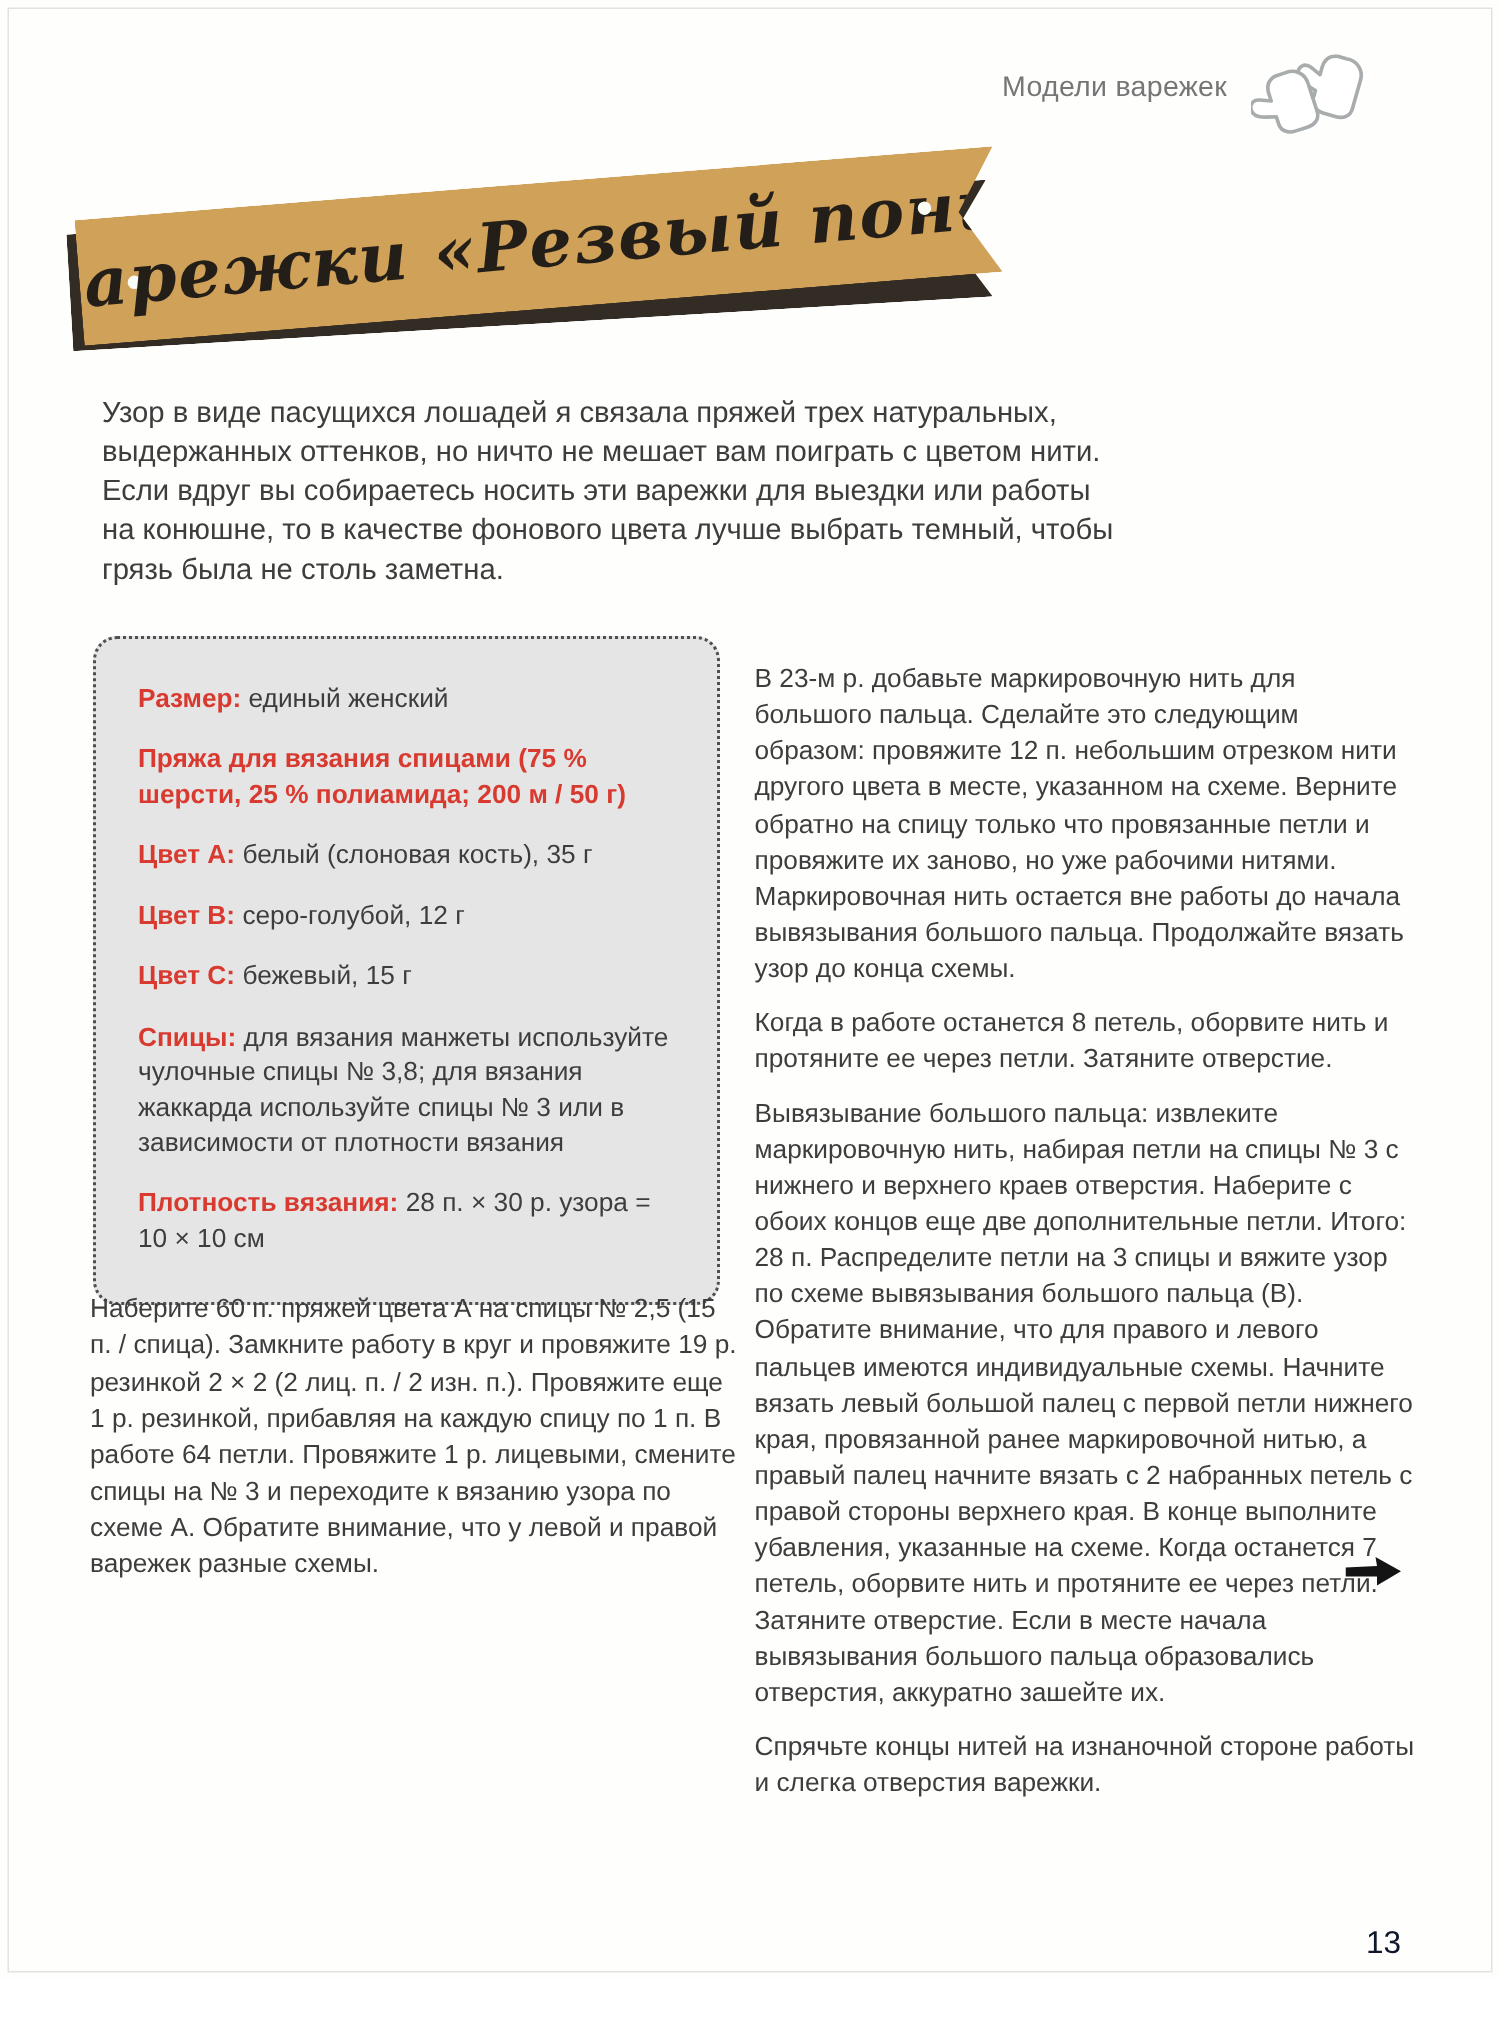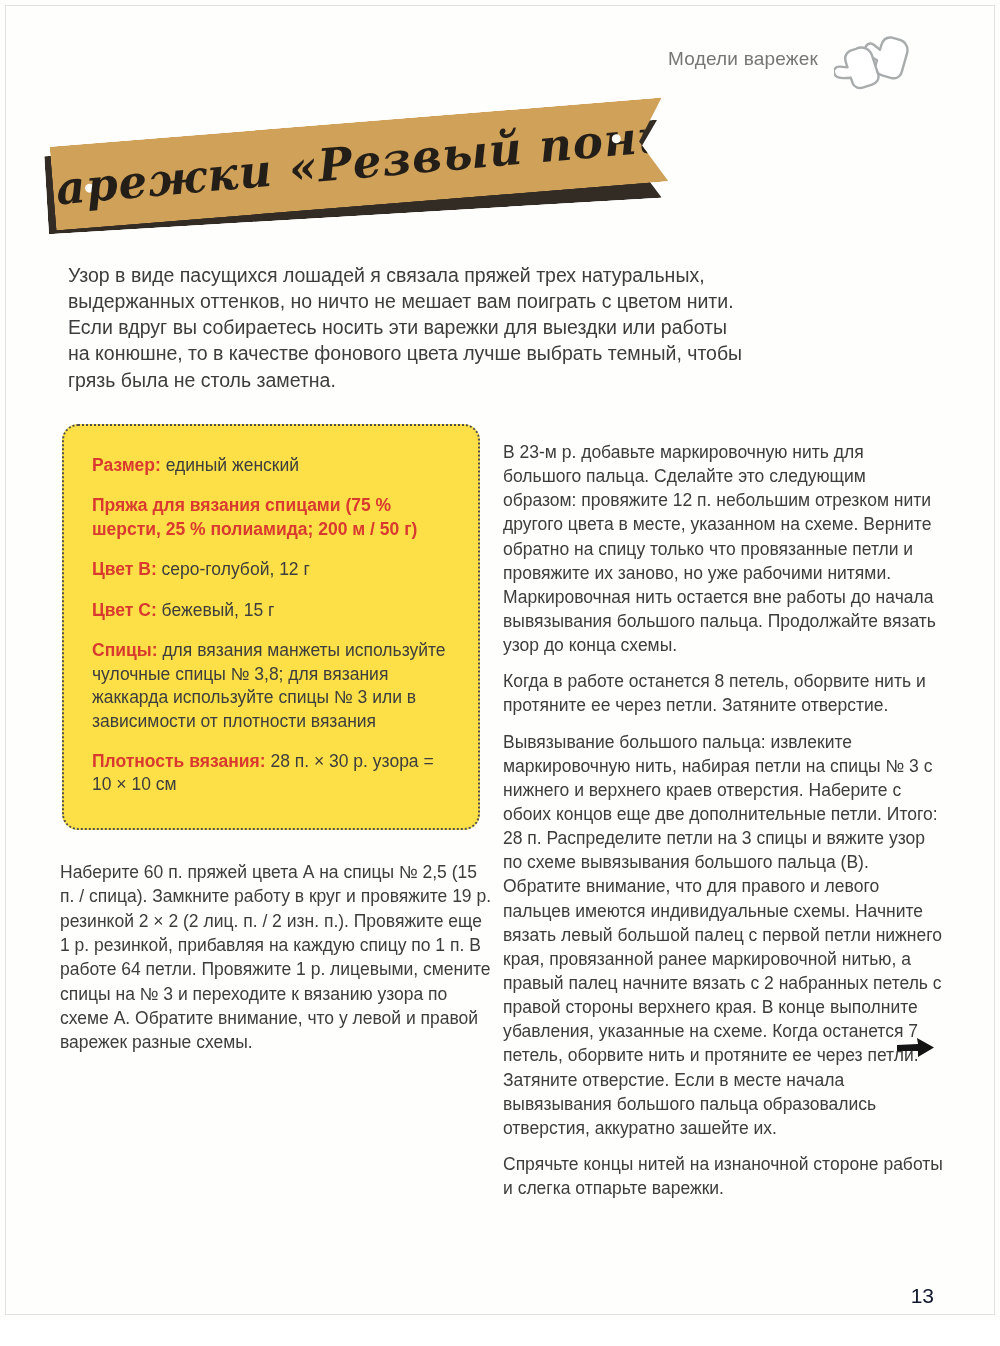--- a/index.html
+++ b/index.html
@@ -48,21 +48,21 @@
   .intro {
     position:absolute; left:68px; top:262px; width:678px;
     font-size:19.5px; line-height:1.34; margin:0;
   }
 
   
   .spec-box {
     position:absolute; left:62px; top:424px; width:358px;
     padding:28px 28px 14px 28px;
     border:2px dotted #4f4f4f; border-radius:16px;
-    background:#fde047;
+    background:#e5e5e5;
   }
   .spec-item { margin:0 0 17px 0; font-size:17.5px; line-height:1.34; }
   .spec-label { color:#d93a30; font-weight:bold; }
 
   
   .col-left {
     position:absolute; left:60px; top:860px; width:434px;
     font-size:17.5px; line-height:1.39;
   }
   .col-left p { margin:0; }
@@ -112,20 +112,24 @@
   <div class="spec-box">
     <div class="spec-item">
       <span class="spec-label">Размер:</span>
       <span class="spec-text">единый женский</span>
     </div>
     <div class="spec-item">
       <span class="spec-label">Пряжа для вязания спицами (75 % шерсти, 25 % полиамида; 200 м / 50 г)</span>
       <span class="spec-text"></span>
     </div>
     <div class="spec-item">
+      <span class="spec-label">Цвет А:</span>
+      <span class="spec-text">белый (слоновая кость), 35 г</span>
+    </div>
+    <div class="spec-item">
       <span class="spec-label">Цвет В:</span>
       <span class="spec-text">серо-голубой, 12 г</span>
     </div>
     <div class="spec-item">
       <span class="spec-label">Цвет С:</span>
       <span class="spec-text">бежевый, 15 г</span>
     </div>
     <div class="spec-item">
       <span class="spec-label">Спицы:</span>
       <span class="spec-text">для вязания манжеты используйте чулочные спицы № 3,8; для вязания жаккарда используйте спицы № 3 или в зависимости от плотности вязания</span>
@@ -137,21 +141,21 @@
   </div>
 
   <div class="col-left">
     <p>Наберите 60 п. пряжей цвета А на спицы № 2,5 (15 п. / спица). Замкните работу в круг и провяжите 19 р. резинкой 2 × 2 (2 лиц. п. / 2 изн. п.). Провяжите еще 1 р. резинкой, прибавляя на каждую спицу по 1 п. В работе 64 петли. Провяжите 1 р. лицевыми, смените спицы на № 3 и переходите к вязанию узора по схеме А. Обратите внимание, что у левой и правой варежек разные схемы.</p>
   </div>
 
   <div class="col-right">
     <p>В 23-м р. добавьте маркировочную нить для большого пальца. Сделайте это следующим образом: провяжите 12 п. небольшим отрезком нити другого цвета в месте, указанном на схеме. Верните обратно на спицу только что провязанные петли и провяжите их заново, но уже рабочими нитями. Маркировочная нить остается вне работы до начала вывязывания большого пальца. Продолжайте вязать узор до конца схемы.</p>
     <p>Когда в работе останется 8 петель, оборвите нить и протяните ее через петли. Затяните отверстие.</p>
     <p>Вывязывание большого пальца: извлеките маркировочную нить, набирая петли на спицы № 3 с нижнего и верхнего краев отверстия. Наберите с обоих концов еще две дополнительные петли. Итого: 28 п. Распределите петли на 3 спицы и вяжите узор по схеме вывязывания большого пальца (B). Обратите внимание, что для правого и левого пальцев имеются индивидуальные схемы. Начните вязать левый большой палец с первой петли нижнего края, провязанной ранее маркировочной нитью, а правый палец начните вязать с 2 набранных петель с правой стороны верхнего края. В конце выполните убавления, указанные на схеме. Когда останется 7 петель, оборвите нить и протяните ее через петли. Затяните отверстие. Если в месте начала вывязывания большого пальца образовались отверстия, аккуратно зашейте их.</p>
-    <p>Спрячьте концы нитей на изнаночной стороне работы и слегка отпарьте варежки.</p>
+    <p>Спрячьте концы нитей на изнаночной стороне работы и слегка отверстия варежки.</p>
   </div>
 
   <div class="arrow-wrap">
     <svg width="38" height="24" viewBox="0 0 38 24">
       <polygon points="0,9 21,8 20,2 37,11.5 21,21 21,15 0,15" fill="#141414"></polygon>
     </svg>
   </div>
 
   <div class="page-number">13</div>
 </div>

